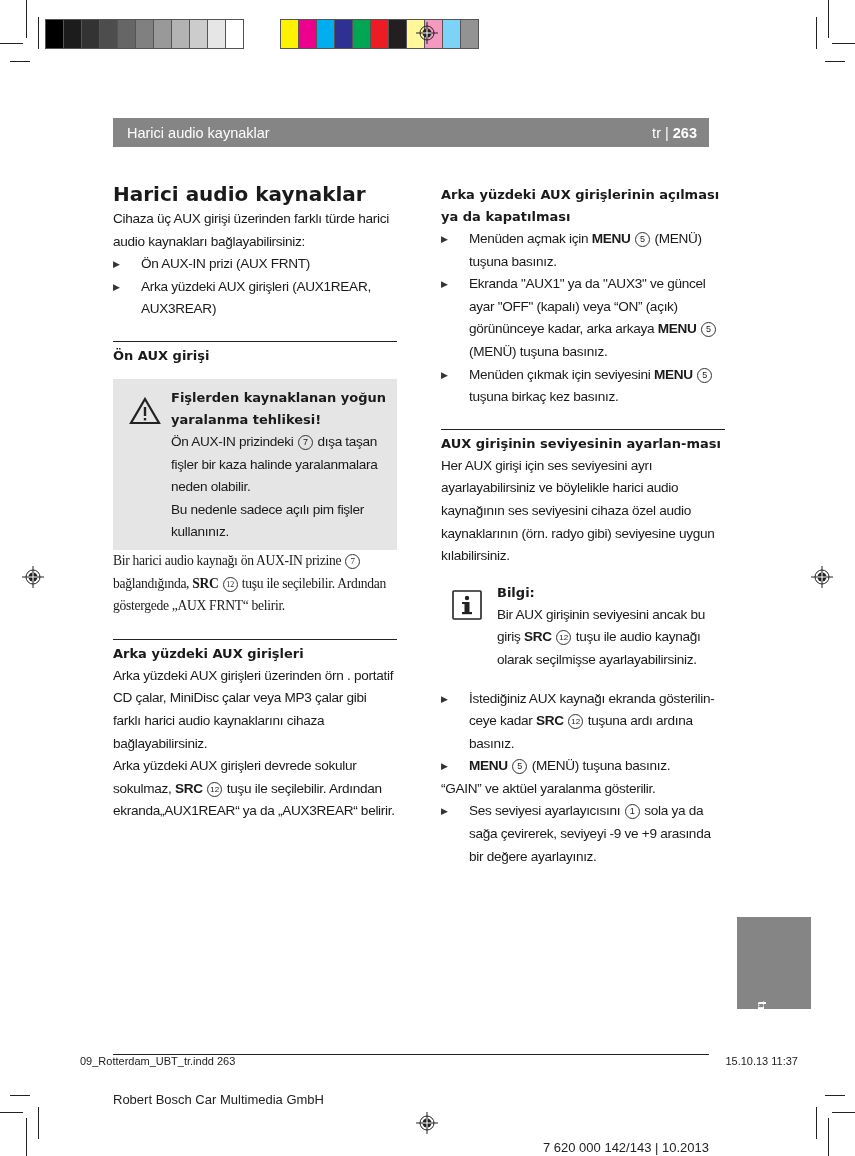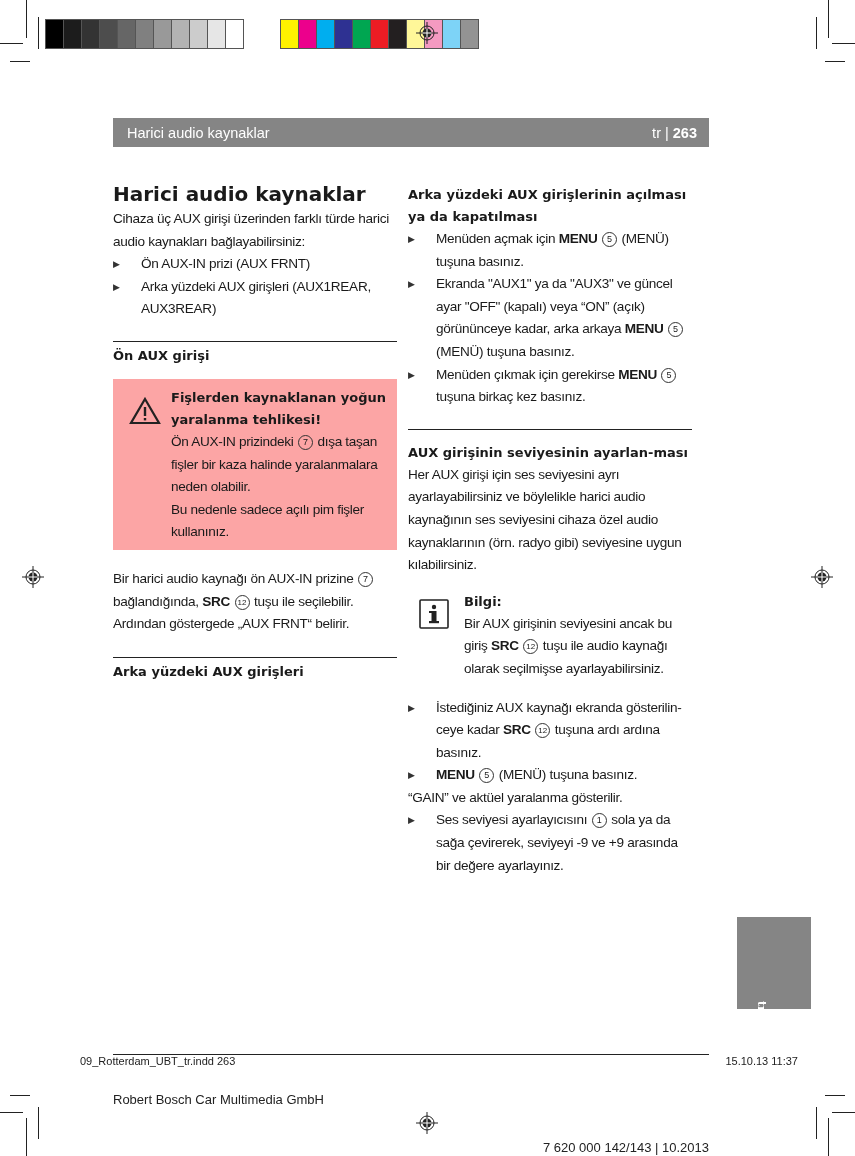--- a/index.html
+++ b/index.html
@@ -8,32 +8,32 @@
   .crop { position:absolute; background:#222; }
   .colorbar { position:absolute; top:19px; height:30px; display:flex; background:#555; padding:1px; box-sizing:border-box; }
   .colorbar .sw { width:17px; height:28px; margin-right:1px; }
   .colorbar .sw:last-child { margin-right:0; }
   .reg { position:absolute; width:22px; height:22px; }
   .header-bar { position:absolute; left:113px; top:118px; width:596px; height:29px; background:#858585; color:#fff;
                 display:flex; align-items:center; justify-content:space-between; padding:0 12px 0 14px; box-sizing:border-box;
                 font-size:14.5px; transform-origin:left; }
   .col { position:absolute; top:180px; width:284px; font-size:13.6px; line-height:22.6px; letter-spacing:-0.3px; }
   .col.left { left:113px; }
-  .col.right { left:408px; }
+  .col.right { left:441px; }
   h1 { font-family:"DejaVu Sans", sans-serif; font-weight:bold; font-size:20px; margin:0; line-height:28px; letter-spacing:0; }
   h2 { font-family:"DejaVu Sans", sans-serif; font-weight:bold; font-size:13px; margin:0; line-height:22px; letter-spacing:0; }
   .rule { border-top:1.2px solid #222; margin:0; }
   p { margin:0; }
   ul { list-style:none; margin:0; padding:0; }
   li { position:relative; padding-left:28px; }
   li::before { content:"▶"; position:absolute; left:0; top:0; font-size:9px; color:#333; }
   .circ { display:inline-block; width:13px; height:13px; border:1px solid #333; border-radius:50%; font-size:9px; line-height:13px;
           text-align:center; vertical-align:1px; margin:0 1px; letter-spacing:0; }
   .circ.two { font-size:8px; }
-  .warn { background:#fca5a5; padding:8px 8px 6px 58px; position:relative; margin-top:12px; }
+  .warn { background:#e5e5e5; padding:8px 8px 6px 58px; position:relative; margin-top:12px; }
   .warn .tri { position:absolute; left:16px; top:18px; width:32px; height:28px; }
   .info { position:relative; padding-left:56px; margin-top:14px; }
   .info .ibox { position:absolute; left:11px; top:8px; width:30px; height:30px; }
   .side-tab { position:absolute; left:737px; top:917px; width:74px; height:92px; background:#858585; }
   .side-tab span { position:absolute; left:18px; bottom:8px; color:#fff; font-family:"DejaVu Serif", serif; font-weight:bold; font-size:11px;
                    transform:rotate(90deg); transform-origin:left bottom; display:block; }
   .footer-rule { position:absolute; left:113px; top:1054px; width:596px; border-top:1px solid #222; }
   .footer { position:absolute; top:1092px; font-size:13px; color:#222; }
   .slug { position:absolute; top:1055px; font-size:11px; color:#222; }
 </style>
@@ -138,36 +138,38 @@
     <svg class="tri" viewBox="0 0 32 28">
         <path d="M16 2 L30 26 L2 26 Z" fill="none" stroke="#222" stroke-width="2.2" stroke-linejoin="miter"></path>
         <rect x="14.8" y="10" width="2.4" height="9" fill="#222"></rect>
         <rect x="14.8" y="21" width="2.4" height="2.4" fill="#222"></rect>
       </svg>
     <h2>Fişlerden kaynaklanan yoğun yaralanma tehlikesi!</h2>
     <p><span>Ön AUX-IN prizindeki </span><span class="circ">7</span><span> dışa taşan fişler bir kaza halinde yaralanmalara neden olabilir.</span></p>
     <p>Bu nedenle sadece açılı pim fişler kullanınız.</p>
   </div>
 
-  <p style="margin-top:18px;"><span>Bir harici audio kaynağı ön AUX-IN prizine </span><span class="circ">7</span><span> bağlandığında, </span><b>SRC</b> <span class="circ two">12</span><span> tuşu ile seçilebilir. Ardından göstergede „AUX FRNT“ belirir.</span></p>
+  <p style="font-family:Liberation Serif, serif;"><span>Bir harici audio kaynağı ön AUX-IN prizine </span><span class="circ">7</span><span> bağlandığında, </span><b>SRC</b> <span class="circ two">12</span><span> tuşu ile seçilebilir. Ardından göstergede „AUX FRNT“ belirir.</span></p>
 
   <div class="rule" style="margin-top:21px;"></div>
   <h2 style="margin-top:3px;">Arka yüzdeki AUX girişleri</h2>
+  <p>Arka yüzdeki AUX girişleri üzerinden örn . portatif CD çalar, MiniDisc çalar veya MP3 çalar gibi farklı harici audio kaynaklarını cihaza bağlayabilirsiniz.</p>
+  <p><span>Arka yüzdeki AUX girişleri devrede sokulur sokulmaz, </span><b>SRC</b> <span class="circ two">12</span><span> tuşu ile seçilebilir. Ardından ekranda„AUX1REAR“ ya da „AUX3REAR“ belirir.</span></p>
 </div>
 
 <div class="col right">
   <h2 style="margin-top:4px;">Arka yüzdeki AUX girişlerinin açılması ya da kapatılması</h2>
   <ul>
     <li><span>Menüden açmak için </span><b>MENU</b> <span class="circ">5</span><span> (MENÜ) tuşuna basınız.</span></li>
     <li><span>Ekranda "AUX1" ya da "AUX3" ve güncel ayar "OFF" (kapalı) veya “ON” (açık) görününceye kadar, arka arkaya </span><b>MENU</b> <span class="circ">5</span><span> (MENÜ) tuşuna basınız.</span></li>
-    <li><span>Menüden çıkmak için gerekirse </span><b>MENU</b> <span class="circ">5</span><span> tuşuna birkaç kez basınız.</span></li>
+    <li><span>Menüden çıkmak için seviyesini </span><b>MENU</b> <span class="circ">5</span><span> tuşuna birkaç kez basınız.</span></li>
   </ul>
 
   <div class="rule" style="margin-top:20px;"></div>
-  <h2 style="margin-top:12px;">AUX girişinin seviyesinin ayarlan-ması</h2>
+  <h2 style="margin-top:3px;">AUX girişinin seviyesinin ayarlan-ması</h2>
   <p>Her AUX girişi için ses seviyesini ayrı ayarlayabilirsiniz ve böylelikle harici audio kaynağının ses seviyesini cihaza özel audio kaynaklarının (örn. radyo gibi) seviyesine uygun kılabilirsiniz.</p>
 
   <div class="info">
     <svg class="ibox" viewBox="0 0 30 30">
         <rect x="1" y="1" width="28" height="28" fill="none" stroke="#222" stroke-width="1.6" rx="1"></rect>
         <circle cx="15" cy="8" r="2.2" fill="#222"></circle>
         <rect x="12.5" y="12" width="5" height="12" fill="#222"></rect>
         <rect x="10" y="12" width="5" height="2" fill="#222"></rect>
         <rect x="10" y="22" width="10" height="2.2" fill="#222"></rect>
       </svg>

